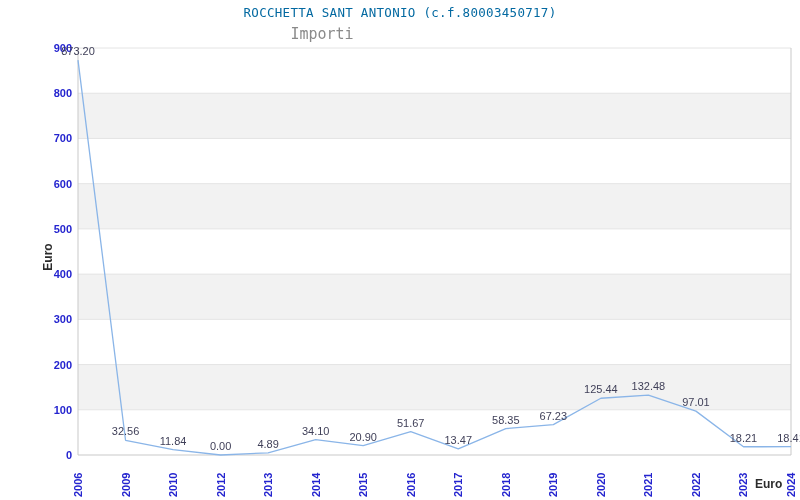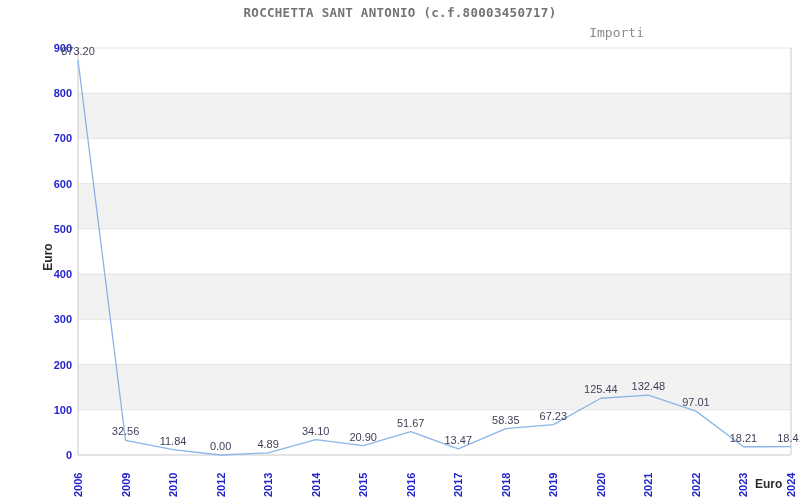--- a/index.html
+++ b/index.html
@@ -7,28 +7,28 @@
     position:relative;
     width:800px;height:500px;
     background:#ffffff;
     overflow:hidden;
     font-family:"Liberation Sans",sans-serif;
   }
   .chart-title{
     position:absolute;top:5px;left:0;width:800px;
     text-align:center;
     font-family:"DejaVu Sans Mono",monospace;
-    font-size:12.5px;font-weight:bold;letter-spacing:.3px;
-    color:#737373;white-space:pre;
+    font-size:12.5px;font-weight:normal;letter-spacing:.3px;
+    color:#0369a1;white-space:pre;
   }
   .chart-subtitle{
     position:absolute;top:25px;left:0;width:644px;
-    text-align:right;
+    text-align:center;
     font-family:"DejaVu Sans Mono",monospace;
-    font-size:13px;color:#8a8a8a;
+    font-size:15px;color:#8a8a8a;
   }
   .y-axis-title{
     position:absolute;left:28px;top:249px;width:40px;height:16px;
     line-height:16px;text-align:center;
     transform:rotate(-90deg);transform-origin:center;
     font-size:12px;font-weight:bold;color:#2b2b2b;
   }
   .x-axis-title{
     position:absolute;left:755px;top:477px;
     font-size:12px;font-weight:bold;color:#2b2b2b;

